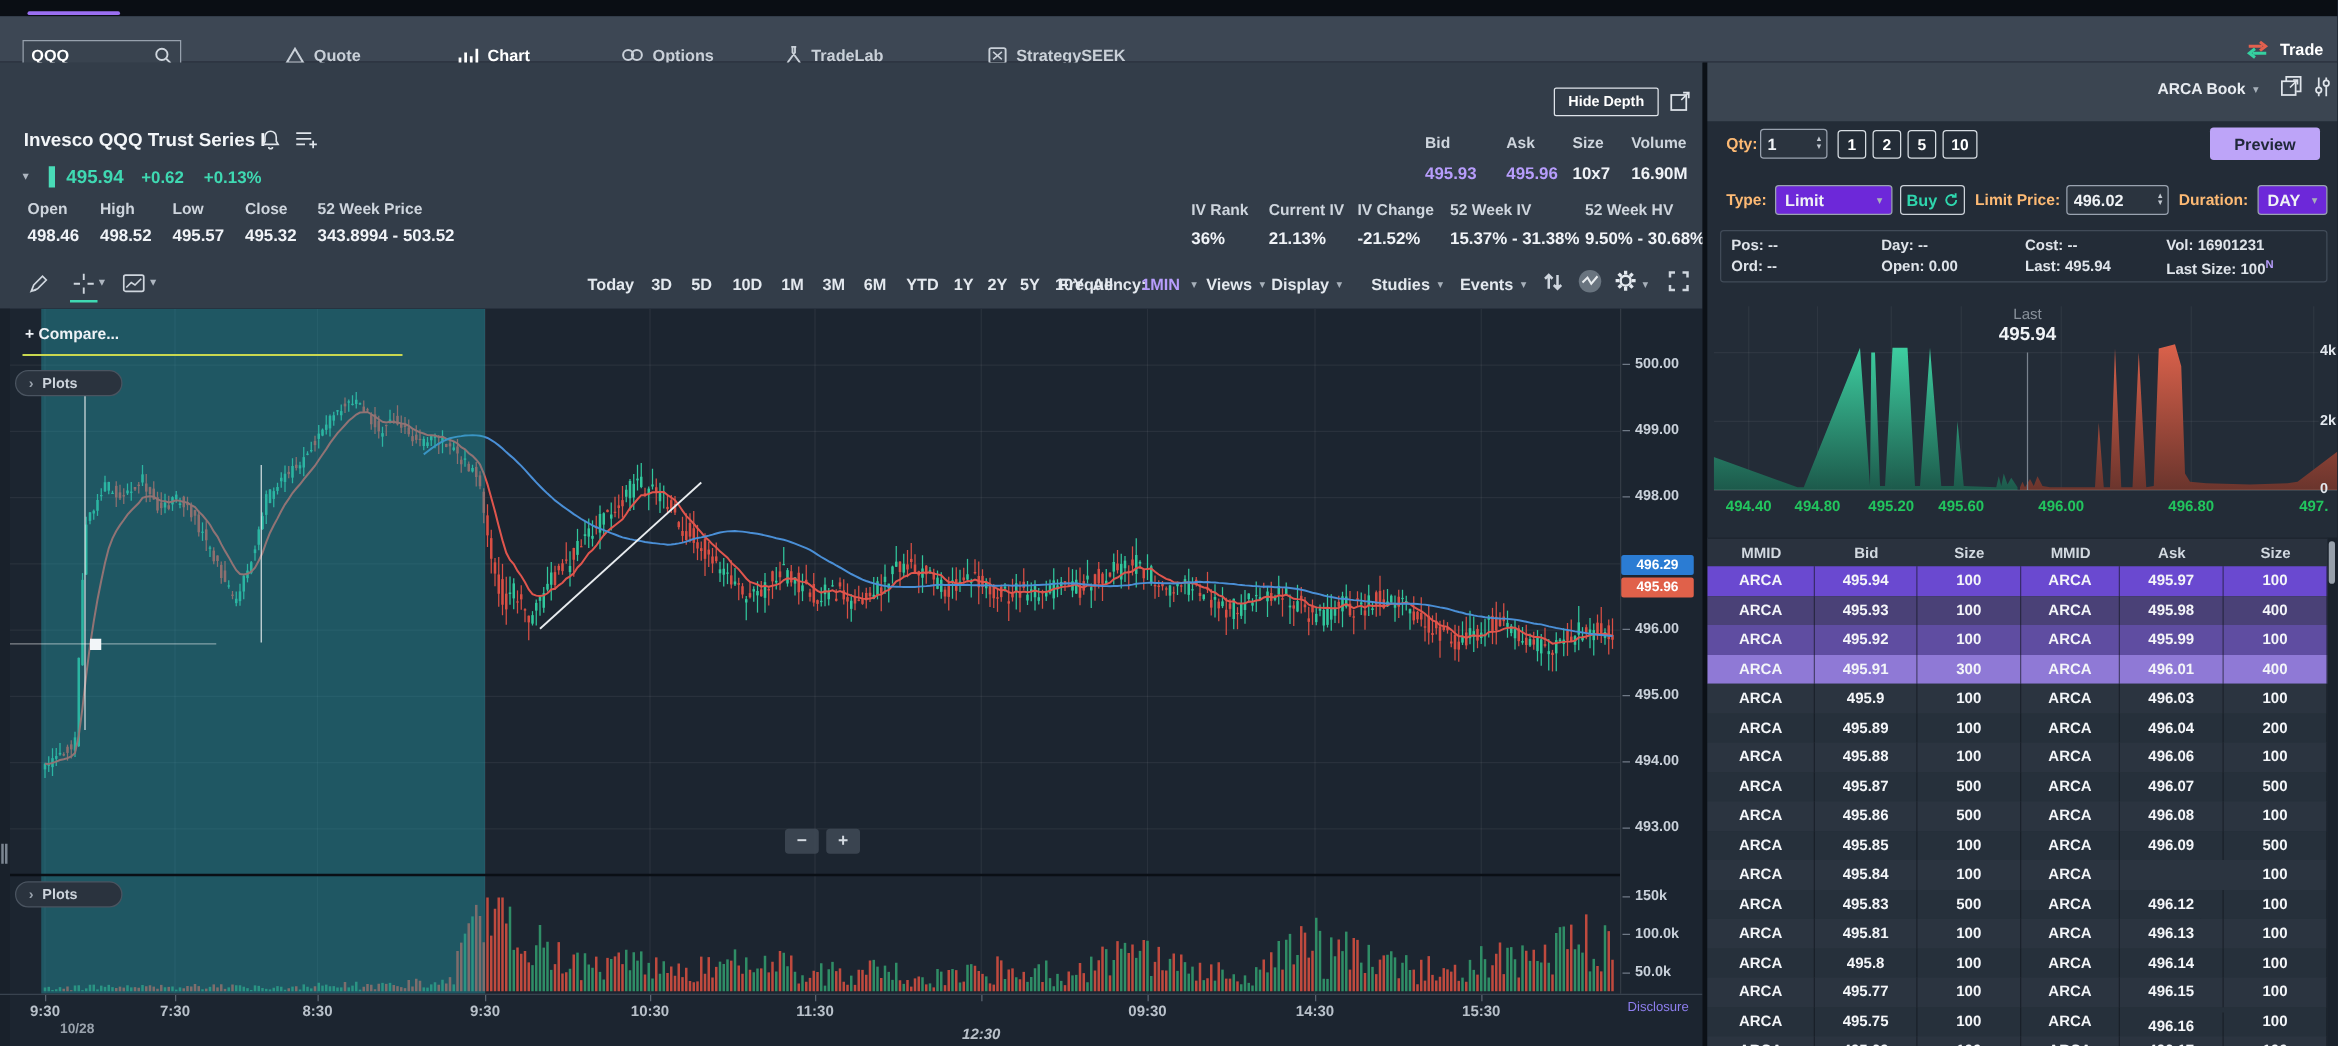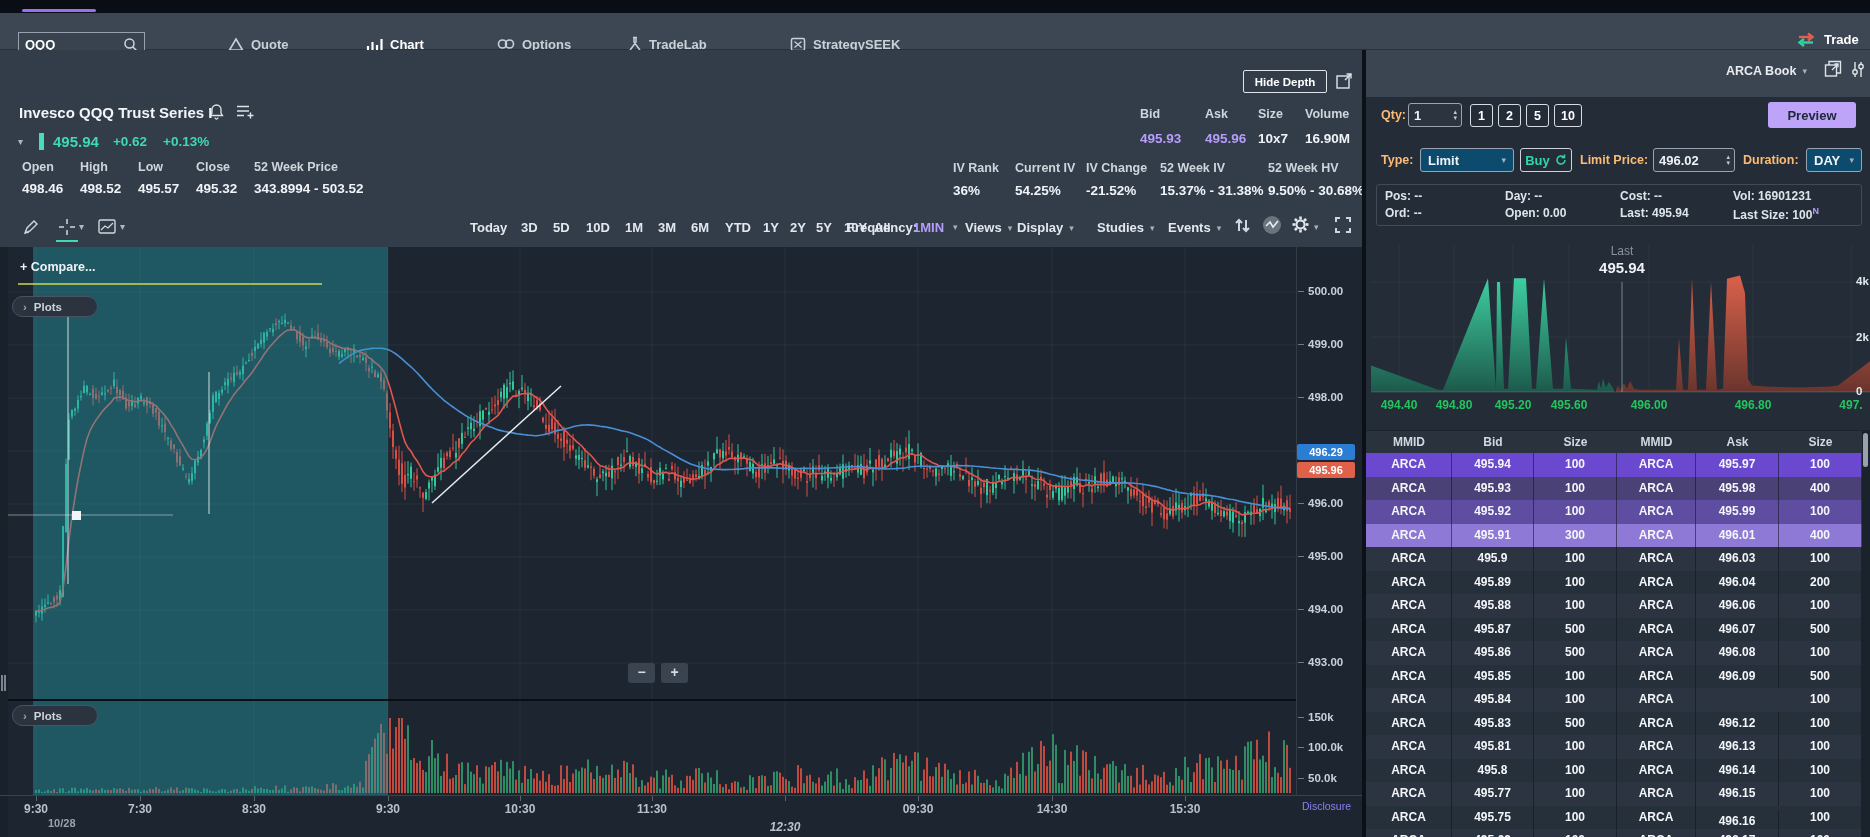--- a/index.html
+++ b/index.html
@@ -53,21 +53,21 @@
   #panel-header{left:1366px;top:50px;width:504px;height:47px;background:#3b4551;}
   #book-selector{display:flex;align-items:center;gap:6px;color:#e8ecf1;font-size:12.5px;font-weight:bold;}
   .fld-lbl{font-size:12.5px;font-weight:bold;color:#fdba74;white-space:nowrap;}
   .spinner{background:#2b343f;border:1px solid #9aa3b0;border-radius:3px;box-sizing:border-box;display:flex;align-items:center;}
   .spinner input{flex:1;min-width:0;background:transparent;border:0;outline:none;color:#f0f3f6;font-weight:bold;font-size:13px;padding:0 5px;font-family:inherit;}
   .spin-arrows{display:flex;flex-direction:column;line-height:6px;font-size:7px;color:#c3cad2;padding-right:4px;}
   .preset{border:1.5px solid #d7dde3;border-radius:3px;color:#fff;font-size:12.5px;font-weight:bold;
     display:flex;align-items:center;justify-content:center;box-sizing:border-box;height:23px;top:104px;}
   #preview-btn{left:1768px;top:102px;width:88px;height:26px;background:#bda4f8;border-radius:3px;color:#20283a;
     font-size:13px;font-weight:bold;display:flex;align-items:center;justify-content:center;}
-  .select{background:#0c4a6e;border:1px solid #9aa3b0;border-radius:3px;box-sizing:border-box;display:flex;
+  .select{background:#6d28d9;border:1px solid #9aa3b0;border-radius:3px;box-sizing:border-box;display:flex;
     align-items:center;justify-content:space-between;padding:0 7px;color:#f0f3f6;font-size:13px;font-weight:bold;height:24px;}
   #buy-btn{left:1520px;top:148px;width:52px;height:24px;border:1px solid #cdd3da;border-radius:3px;box-sizing:border-box;
     display:flex;align-items:center;justify-content:center;gap:5px;color:#2fd6ad;font-size:13px;font-weight:bold;}
   #stats-box{left:1376px;top:184px;width:486px;height:42px;border:1px solid #414b58;border-radius:3px;box-sizing:border-box;}
   .stat-line{position:absolute;font-size:12px;font-weight:bold;color:#dfe4ea;white-space:nowrap;}
   .sup{font-size:9px;color:#b79dfb;vertical-align:super;}
   
   .depth-xlbl{color:#22c55e;font-size:12px;font-weight:bold;transform:translateX(-50%);}
   .depth-ylbl{color:#e3e8ee;font-size:11.5px;font-weight:bold;}
   #depth-last-lbl{color:#8a929c;font-size:12px;transform:translateX(-50%);}
@@ -219,21 +219,21 @@
       <div class="stat-val purple" style="position:absolute;left:1205px;top:131px;">495.96</div>
       <div class="stat-lbl" style="position:absolute;left:1258px;top:107px;">Size</div>
       <div class="stat-val" style="position:absolute;left:1258px;top:131px;">10x7</div>
       <div class="stat-lbl" style="position:absolute;left:1305px;top:107px;">Volume</div>
       <div class="stat-val" style="position:absolute;left:1305px;top:131px;">16.90M</div>
     </div>
   <div id="iv-stats">
       <div class="stat-lbl" style="position:absolute;left:953px;top:161px;">IV Rank</div>
       <div class="stat-val" style="position:absolute;left:953px;top:183px;">36%</div>
       <div class="stat-lbl" style="position:absolute;left:1015px;top:161px;">Current IV</div>
-      <div class="stat-val" style="position:absolute;left:1015px;top:183px;">54.25%</div>
+      <div class="stat-val" style="position:absolute;left:1015px;top:183px;">21.13%</div>
       <div class="stat-lbl" style="position:absolute;left:1086px;top:161px;">IV Change</div>
       <div class="stat-val" style="position:absolute;left:1086px;top:183px;">-21.52%</div>
       <div class="stat-lbl" style="position:absolute;left:1160px;top:161px;">52 Week IV</div>
       <div class="stat-val" style="position:absolute;left:1160px;top:183px;">15.37% - 31.38%</div>
       <div class="stat-lbl" style="position:absolute;left:1268px;top:161px;">52 Week HV</div>
       <div class="stat-val" style="position:absolute;left:1268px;top:183px;">9.50% - 30.68%</div>
     </div>
 
   <span class="abs" style="left:22px;top:218px;">
     <svg width="18" height="18" viewBox="0 0 18 18">

